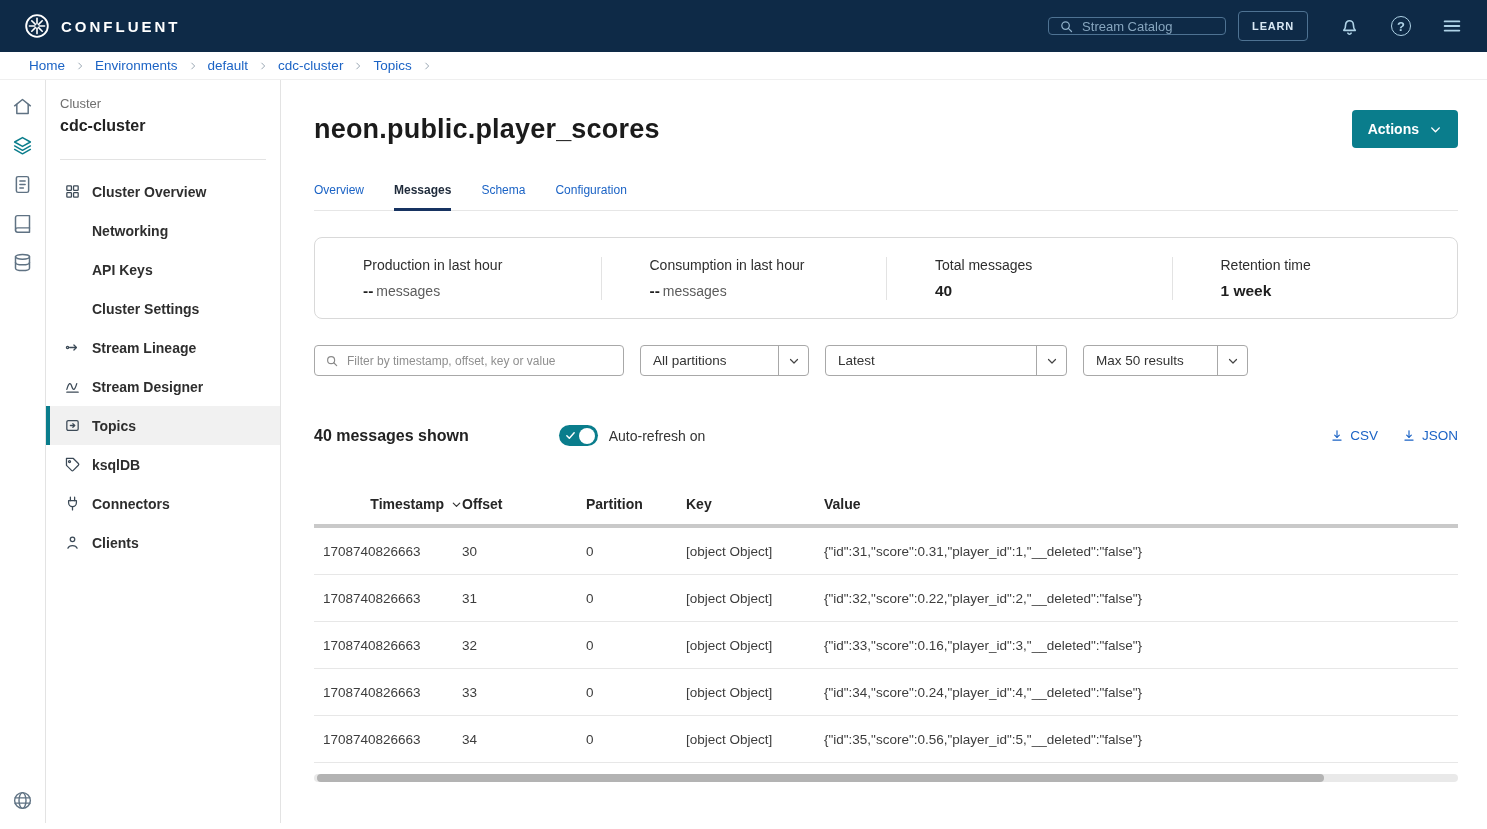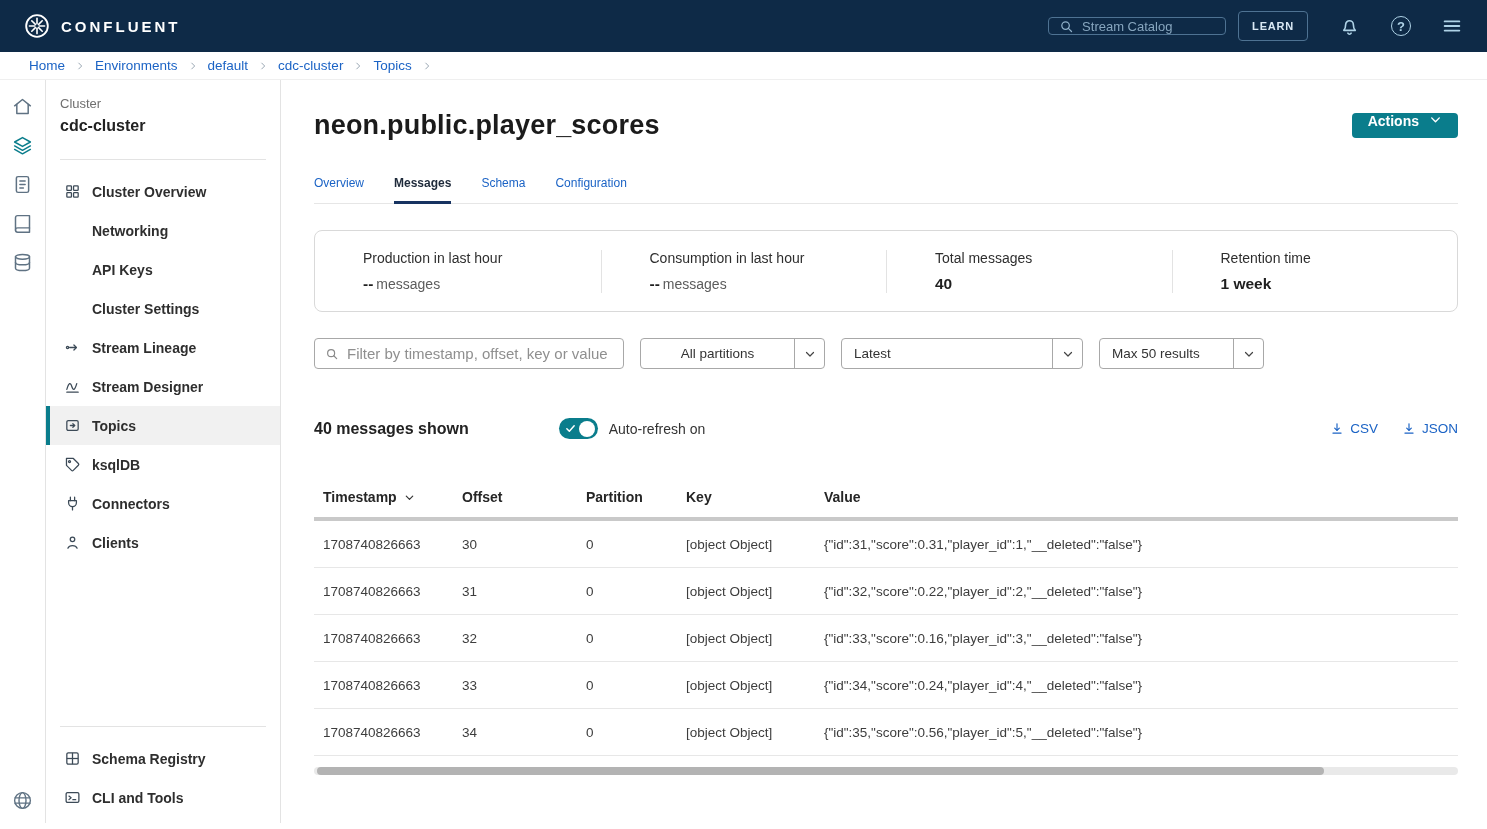--- a/index.html
+++ b/index.html
@@ -85,23 +85,23 @@
   .sidebar-footer { margin-top:auto; padding-bottom:6px; }
   .sidebar-footer .sidebar-divider { margin:12px 14px; }
 
   
   .main { flex:1; padding:0 29px 0 33px; }
   .page-header {
     margin-top:30px; display:flex; justify-content:space-between; align-items:center;
   }
   .page-title { font-size:27px; font-weight:bold; color:#1b1b1b; letter-spacing:0.2px; }
   .actions-btn {
-    background:#0a7d8c; color:#fff; border:none; border-radius:4px; height:25px;
+    background:#0a7d8c; color:#fff; border:none; border-radius:4px; height:38px;
     padding:0 16px; font-size:14px; font-weight:bold; display:flex;
-    gap:10px;
+    align-items:center; gap:10px;
   }
 
   .tabs { margin-top:35px; display:flex; gap:30px; border-bottom:1px solid #e6e6e6; }
   .tab {
     font-size:12px; color:#1b63c5; padding-bottom:11px;
     border-bottom:3px solid transparent; margin-bottom:-1px;
   }
   .tab.active { color:#1e2a3a; font-weight:bold; border-bottom-color:#173361; }
 
   .stats {
@@ -112,32 +112,32 @@
   .stat:first-child { border-left:none; }
   .stat-label { font-size:14px; color:#2e2e2e; margin-bottom:9px; }
   .stat-value { font-size:15.5px; font-weight:bold; color:#1f1f1f; }
   .stat-suffix { font-weight:normal; color:#5c5c5c; font-size:14px; margin-left:3px; }
 
   .filter-row { margin-top:26px; display:flex; gap:16px; }
   .search-filter {
     width:310px; height:31px; border:1px solid #a8a8a8; border-radius:4px;
     display:flex; align-items:center; padding:0 10px; gap:8px; color:#8a8a8a;
   }
-  .search-filter input { flex:1; border:none; outline:none; font-size:15px; color:#333; }
+  .search-filter input { flex:1; border:none; outline:none; font-size:12px; color:#333; }
   .search-filter input::placeholder { color:#8f8f8f; }
   .dropdown {
     height:31px; border:1px solid #a8a8a8; border-radius:4px; display:flex;
     align-items:center; cursor:pointer; background:#fff;
   }
   .dd-label { padding:0 12px; font-size:13.5px; color:#333; flex:1; white-space:nowrap; }
   .dd-caret {
     width:30px; align-self:stretch; border-left:1px solid #a8a8a8;
     display:flex; align-items:center; justify-content:center; color:#444;
   }
-  .dd-partitions { width:185px;text-align:center; }
+  .dd-partitions { width:169px; }
   .dd-order { width:242px; }
   .dd-limit { width:165px; }
 
   .toolbar-row { margin-top:49px; display:flex; align-items:center; }
   .msg-count { font-weight:bold; font-size:16px; color:#222; }
   .toggle {
     margin-left:90px; width:39px; height:21px; border-radius:11px; background:#0a7d8c;
     position:relative; display:flex; align-items:center; cursor:pointer; flex:none;
   }
   .toggle .check { margin-left:6px; color:#fff; display:flex; }
@@ -148,21 +148,21 @@
   .auto-label { margin-left:11px; font-size:14px; color:#333; }
   .dl-links { margin-left:auto; display:flex; gap:24px; }
   .dl-link { color:#1b63c5; font-size:13.5px; display:flex; gap:6px; align-items:center; }
 
   .table { margin-top:38px; }
   .thead, .trow {
     display:grid; grid-template-columns:139px 124px 100px 138px 1fr;
     padding-left:9px; align-items:center;
   }
   .thead { height:40px; font-weight:bold; font-size:14px; color:#262626; }
-  .th-timestamp { display:flex; gap:7px; align-items:center; cursor:pointer; }
+  .th-timestamp { display:flex; gap:7px; align-items:center; cursor:pointer;justify-content:flex-end; }
   .scroll-shadow { height:4px; background:#c9c9c9; }
   .trow { height:47px; font-size:13.5px; color:#3d3d3d; border-bottom:1px solid #e7e7e7; }
   .bottom-scroll {
     margin-top:11px; height:8px; border-radius:4px; background:#e9e9e9;
     position:relative; cursor:pointer;
   }
   .bottom-scroll .thumb {
     position:absolute; left:3px; top:0; height:8px; width:88%;
     background:#b3b3b3; border-radius:4px;
   }
@@ -377,43 +377,20 @@
       <li class="side-item">
         <span class="s-icon">
           <svg viewBox="0 0 24 24" width="17" height="17" fill="none" stroke="currentColor" stroke-width="1.8" stroke-linecap="round">
             <circle cx="12" cy="7.5" r="3.2"></circle>
               <path d="M5.5 20a6.8 5.3 0 0 1 13 0"></path>
           </svg>
         </span>
         <span>Clients</span>
       </li>
     </ul>
-    <div class="sidebar-footer">
-      <hr class="sidebar-divider">
-      <div class="side-item">
-        <span class="s-icon">
-          <svg viewBox="0 0 24 24" width="17" height="17" fill="none" stroke="currentColor" stroke-width="1.8">
-            <rect x="4" y="4" width="16" height="16" rx="2"></rect>
-              <line x1="12" y1="4" x2="12" y2="20"></line>
-              <line x1="4" y1="12" x2="20" y2="12"></line>
-          </svg>
-        </span>
-        <span>Schema Registry</span>
-      </div>
-      <div class="side-item">
-        <span class="s-icon">
-          <svg viewBox="0 0 24 24" width="17" height="17" fill="none" stroke="currentColor" stroke-width="1.8" stroke-linecap="round" stroke-linejoin="round">
-            <rect x="3" y="5" width="18" height="14" rx="2"></rect>
-              <polyline points="7 10 10 12.5 7 15"></polyline>
-              <line x1="12.5" y1="15" x2="16.5" y2="15"></line>
-          </svg>
-        </span>
-        <span>CLI and Tools</span>
-      </div>
-    </div>
   </aside>
 
   <main class="main">
 
     <div class="page-header">
       <h1 class="page-title">neon.public.player_scores</h1>
       <button class="actions-btn">
         <span>Actions</span>
         <span>
           <svg viewBox="0 0 24 24" width="13" height="13" fill="none" stroke="#fff" stroke-width="2.6" stroke-linecap="round" stroke-linejoin="round">

